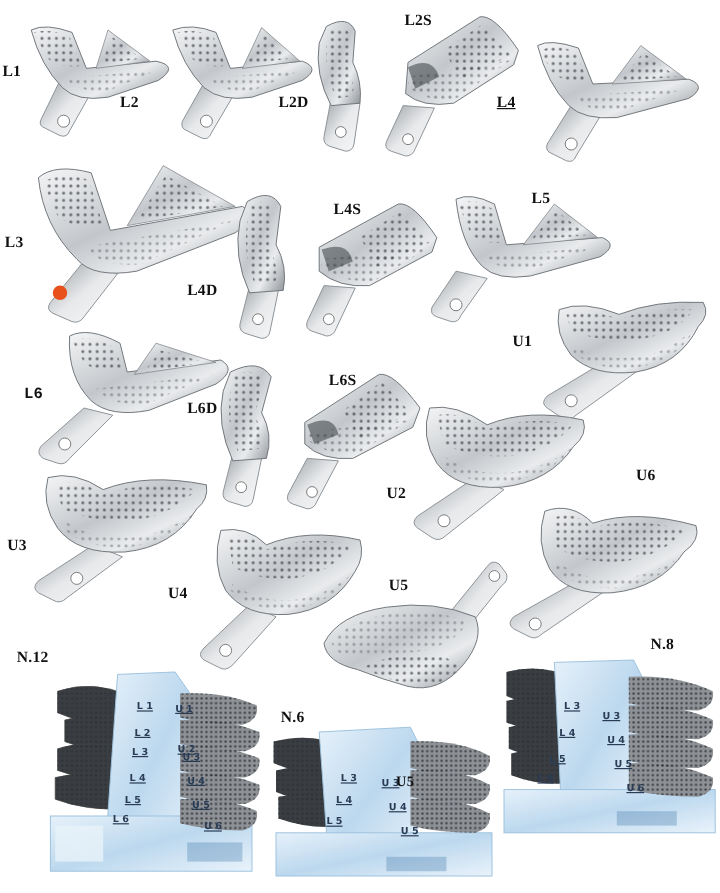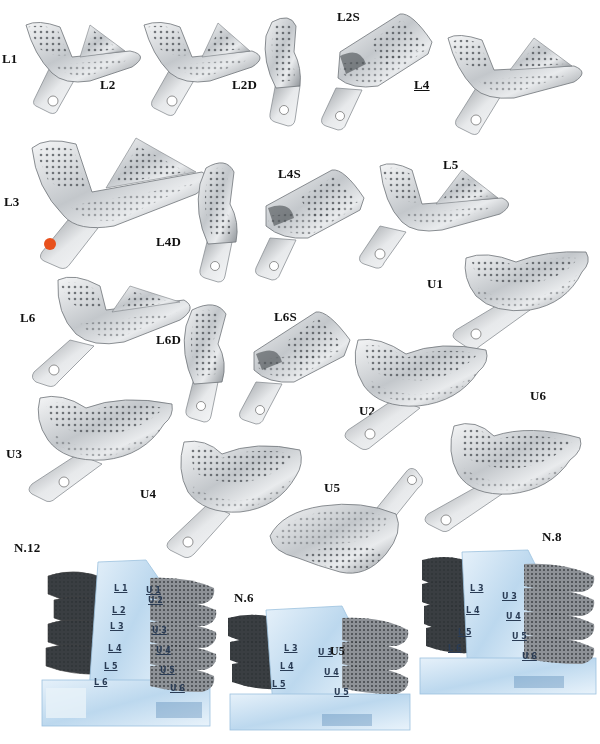--- a/index.html
+++ b/index.html
@@ -163,21 +163,21 @@
 <div class="tray" style="left:446px;top:248px;">
   <svg width="150" height="110" viewBox="0 0 150 110">
     <path d="M60 52 L10 82 Q4 88 10 92 L22 100 Q28 104 34 98 L84 62 Z" fill="url(#handle)" stroke="#8a8f94" stroke-width="0.8"></path>
     <circle cx="30" cy="86" r="5" fill="#fff" stroke="#777" stroke-width="0.8"></circle>
     <path d="M20 10 Q40 2 70 14 Q100 2 140 4 Q146 14 136 24 Q120 56 84 62 Q48 66 30 48 Q16 30 20 10 Z" fill="url(#steel)" stroke="#6e7378" stroke-width="0.8"></path>
     <path d="M26 14 Q44 8 70 18 Q98 8 132 10 Q118 30 90 34 Q56 38 30 28 Z" fill="url(#holes)"></path>
     <path d="M32 46 Q52 62 86 58 Q120 52 134 24 Q110 48 80 50 Q50 52 32 40 Z" fill="url(#holes)" opacity="0.55"></path>
   </svg>
 </div>
 
-<div class="label" style="left:20px;top:310px;">L6</div>
+<div class="label" style="left:20px;top:321px;font-family:Liberation Mono, monospace;">L6</div>
 
 <div class="tray" style="left:30px;top:272px;">
   <svg width="160" height="120" viewBox="0 0 160 120">
     <path d="M40 68 L4 100 Q0 106 6 110 L18 114 Q24 116 28 110 L64 74 Z" fill="url(#handle)" stroke="#8a8f94" stroke-width="0.8"></path>
     <circle cx="24" cy="98" r="5" fill="#fff" stroke="#777" stroke-width="0.8"></circle>
     <path d="M28 8 Q44 0 70 14 L76 38 L154 28 Q168 36 150 48 L94 70 Q62 76 46 62 Q26 42 28 8 Z" fill="url(#steel)" stroke="#6e7378" stroke-width="0.8"></path>
     <path d="M30 12 Q46 6 66 18 L72 36 Q52 40 40 30 Z" fill="url(#holes)"></path>
     <path d="M100 14 L150 30 L82 40 Z" fill="url(#steel)" stroke="#7a7f84" stroke-width="0.6"></path>
     <path d="M104 20 L142 30 L90 38 Z" fill="url(#holes)"></path>
     <path d="M50 52 L148 40 L94 64 Q64 68 50 52 Z" fill="url(#holes)" opacity="0.6"></path>
@@ -198,21 +198,21 @@
 <div class="tray" style="left:226px;top:306px;">
   <svg width="130" height="122" viewBox="0 0 130 122">
     <path d="M30 76 L14 106 Q12 112 18 114 L30 118 Q36 118 38 112 L56 78 Z" fill="url(#handle)" stroke="#8a8f94" stroke-width="0.8"></path>
     <circle cx="34" cy="104" r="4.5" fill="#fff" stroke="#777" stroke-width="0.8"></circle>
     <path d="M28 46 L90 6 Q102 4 124 34 L118 50 L68 76 Q42 78 28 64 Z" fill="url(#steel)" stroke="#6e7378" stroke-width="0.8"></path>
     <path d="M60 36 L92 12 L116 38 L74 60 Z" fill="url(#holes)"></path>
     <path d="M30 54 L116 44 L72 72 Q46 74 30 60 Z" fill="url(#holes)" opacity="0.7"></path>
     <path d="M30 48 Q52 38 56 56 L36 64 Z" fill="#3b3f44" opacity="0.55"></path>
   </svg>
 </div>
-<div class="label" style="left:322px;top:403px;margin-left:37px;">U2</div>
+<div class="label" style="left:322px;top:403px;">U2</div>
 
 <div class="tray" style="left:340px;top:336px;">
   <svg width="160" height="116" viewBox="0 0 160 116">
     <path d="M56 62 L8 94 Q2 100 8 104 L20 112 Q26 116 32 110 L80 72 Z" fill="url(#handle)" stroke="#8a8f94" stroke-width="0.8"></path>
     <circle cx="30" cy="98" r="5" fill="#fff" stroke="#777" stroke-width="0.8"></circle>
     <path d="M18 4 Q40 0 66 18 Q100 4 146 14 Q150 26 138 36 Q118 66 78 70 Q40 72 24 50 Q10 28 18 4 Z" fill="url(#steel)" stroke="#6e7378" stroke-width="0.8"></path>
     <path d="M24 10 Q44 6 66 22 Q98 10 138 18 Q118 40 86 44 Q54 46 30 34 Z" fill="url(#holes)"></path>
     <path d="M28 50 Q48 68 82 66 Q120 60 138 36 Q112 56 82 58 Q52 60 30 44 Z" fill="url(#holes)" opacity="0.55"></path>
   </svg>
 </div>
@@ -300,21 +300,21 @@
       <path d="M112 110 Q150 108 176 120 Q178 132 164 136 Q134 136 112 130 Z" fill="url(#holesDense)"></path>
     </g>
   </svg>
   <span class="kit-label" style="left:76px;top:28px;">L 1</span>
   <span class="kit-label" style="left:74px;top:50px;">L 2</span>
   <span class="kit-label" style="left:72px;top:66px;">L 3</span>
   <span class="kit-label" style="left:70px;top:88px;">L 4</span>
   <span class="kit-label" style="left:66px;top:106px;">L 5</span>
   <span class="kit-label" style="left:56px;top:122px;">L 6</span>
   <span class="kit-label" style="left:108px;top:30px;">U 1</span>
-  <span class="kit-label" style="left:110px;top:40px;">U 2</span>
+  <span class="kit-label" style="left:110px;top:64px;">U 2</span>
   <span class="kit-label" style="left:114px;top:70px;">U 3</span>
   <span class="kit-label" style="left:118px;top:90px;">U 4</span>
   <span class="kit-label" style="left:122px;top:110px;">U 5</span>
   <span class="kit-label" style="left:132px;top:128px;">U 6</span>
 </div>
 
 <div class="kit" style="left:222px;top:604px;width:190px;height:130px;">
   <svg width="190" height="130" viewBox="0 0 190 130" style="position:absolute;left:0;top:0;">
     <g>
       <path d="M6 14 Q36 6 66 18 L66 40 Q34 44 6 32 Z" fill="#3a3e42"></path>

